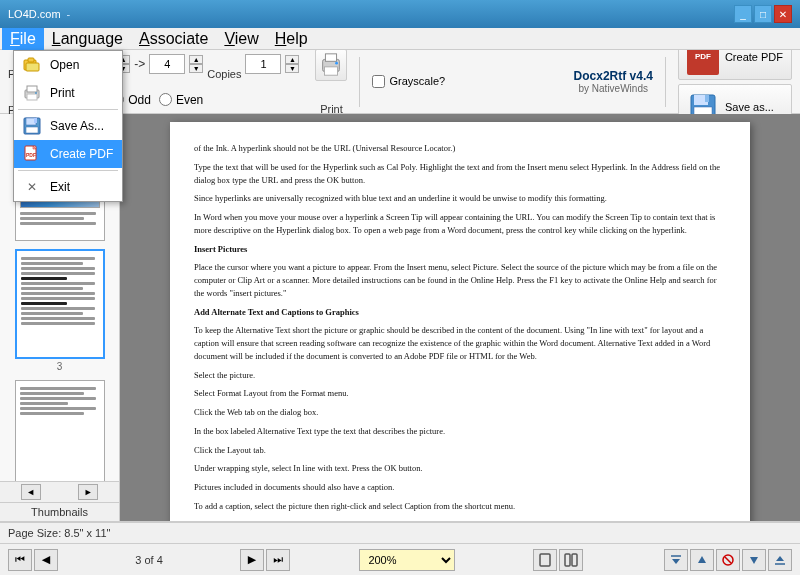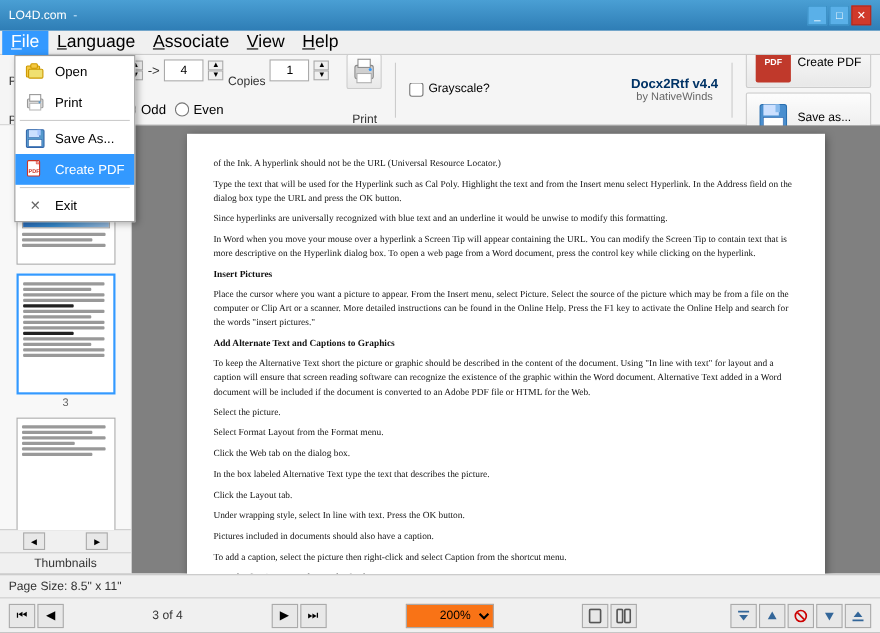--- a/index.html
+++ b/index.html
@@ -256,21 +256,21 @@
     }
     .nav-btn-group { display: flex; gap: 2px; }
     .nav-btn {
       width: 24px; height: 22px; border: 1px solid #aaa; background: #e8e8e8;
       cursor: pointer; display: flex; align-items: center; justify-content: center;
       font-size: 11px;
     }
     .page-info { font-size: 11px; color: #333; }
     .zoom-select {
       height: 22px; border: 1px solid #aaa; font-size: 11px; padding: 0 4px;
-      background: #f97316; width: 80px; text-align: right;
+      background: #fef9c3; width: 96px;
     }
     .bottom-btn-group { display: flex; gap: 2px; }
     .bottom-btn {
       width: 24px; height: 22px; border: 1px solid #aaa; background: #e8e8e8;
       cursor: pointer; display: flex; align-items: center; justify-content: center;
     }
     .bottom-btn.red { color: #cc0000; }
   </style>
 </head>
 <body>

